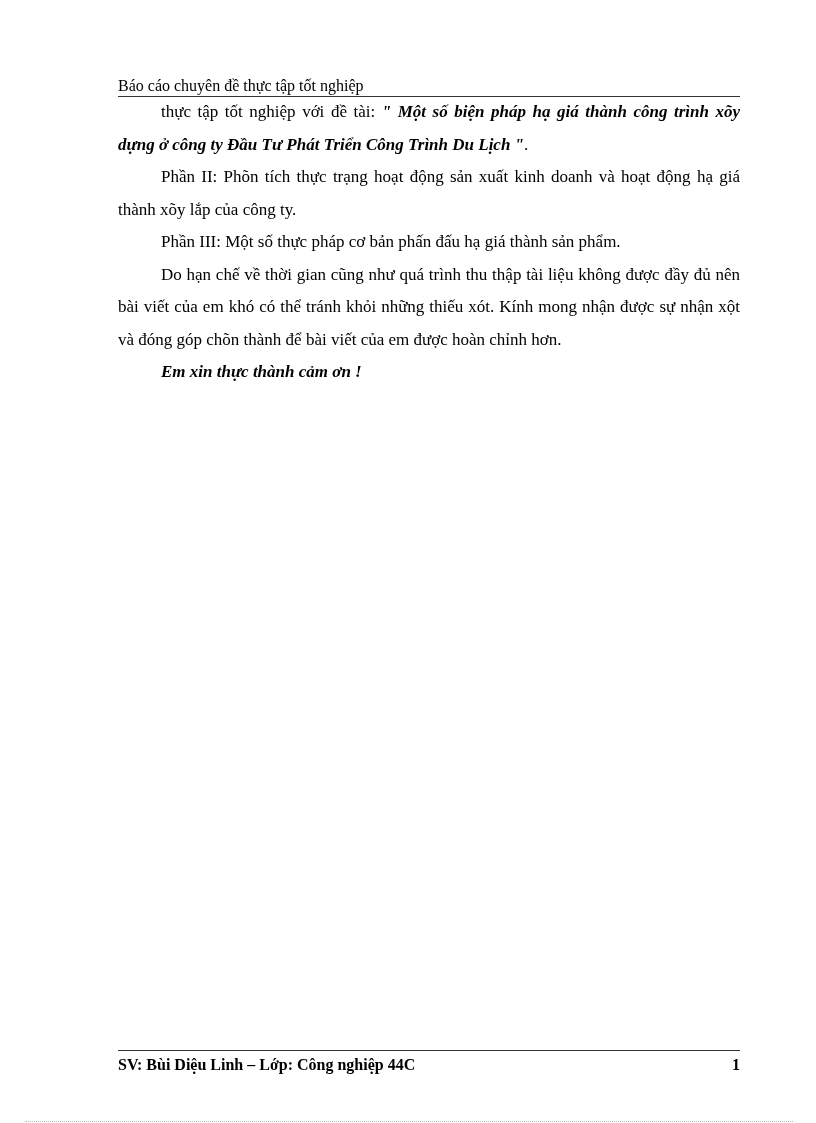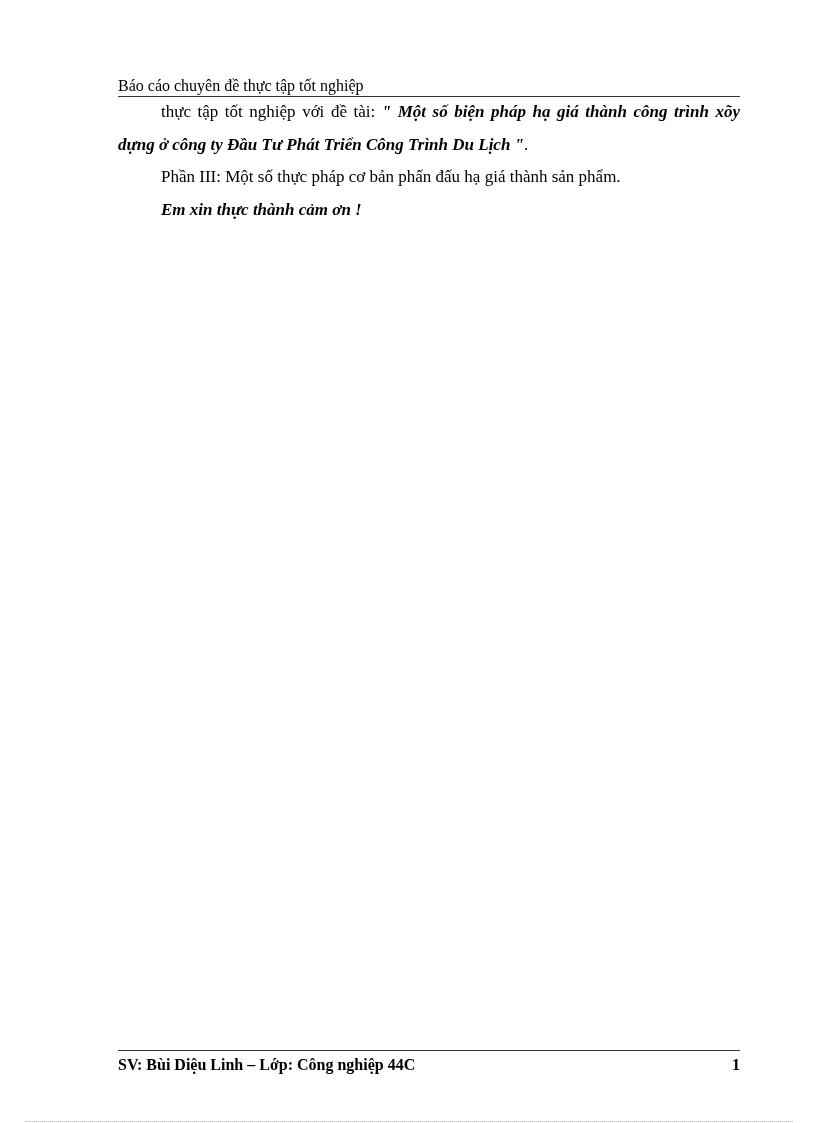--- a/index.html
+++ b/index.html
@@ -21,21 +21,23 @@
 </style>
 </head>
 <body>
 
 <div class="header">
   <span>Báo cáo chuyên đề thực tập tốt nghiệp</span>
 </div>
 
 <div class="body-text">
   <p><span>thực tập tốt nghiệp với đề tài: </span><span class="bi">" Một số biện pháp hạ giá thành công trình xõy dựng ở công ty Đầu Tư Phát Triển Công Trình Du Lịch "</span><span>.</span></p>
+  <p>Phần II: Phõn tích thực trạng hoạt động sản xuất kinh doanh và hoạt động hạ giá thành xõy lắp của công ty.</p>
   <p>Phần III: Một số thực pháp cơ bản phấn đấu hạ giá thành sản phẩm.</p>
+  <p>Do hạn chế về thời gian cũng như quá trình thu thập tài liệu không được đầy đủ nên bài viết của em khó có thể tránh khỏi những thiếu xót. Kính mong nhận được sự nhận xột và đóng góp chõn thành để bài viết của em được hoàn chỉnh hơn.</p>
   <p class="bi">Em xin thực thành cảm ơn !</p>
 </div>
 
 <div class="footer-line"></div>
 <div class="footer">
   <span>SV: Bùi Diệu Linh – Lớp: Công nghiệp 44C</span>
   <span>1</span>
 </div>
 
 <div class="page-edge"></div>

